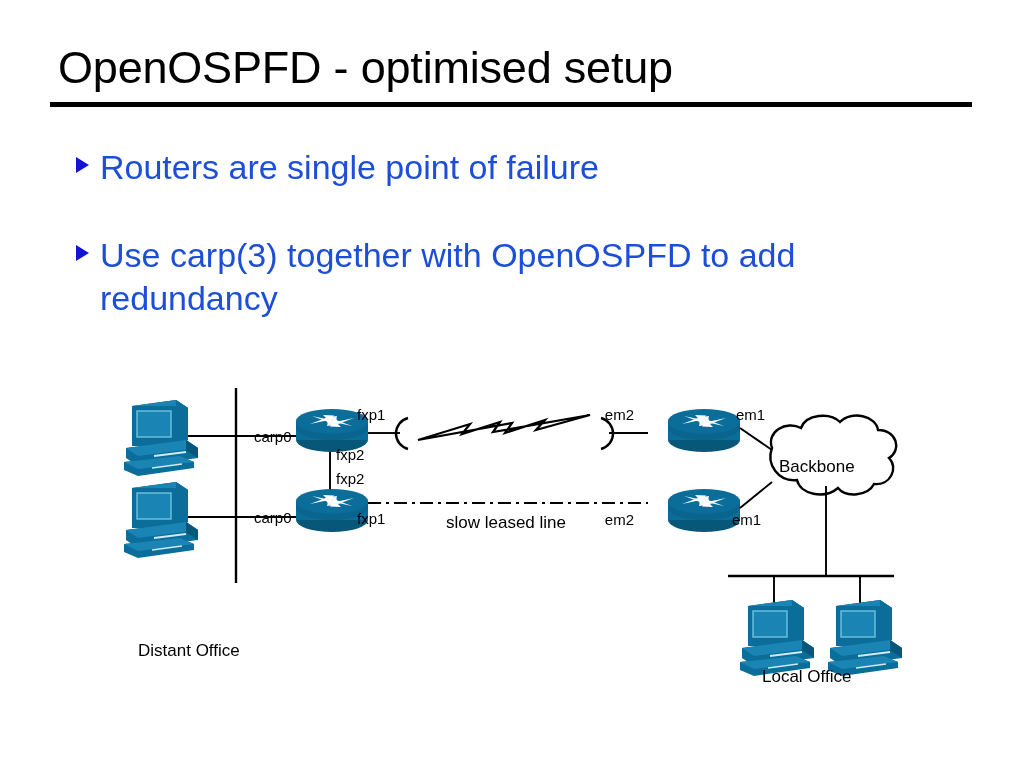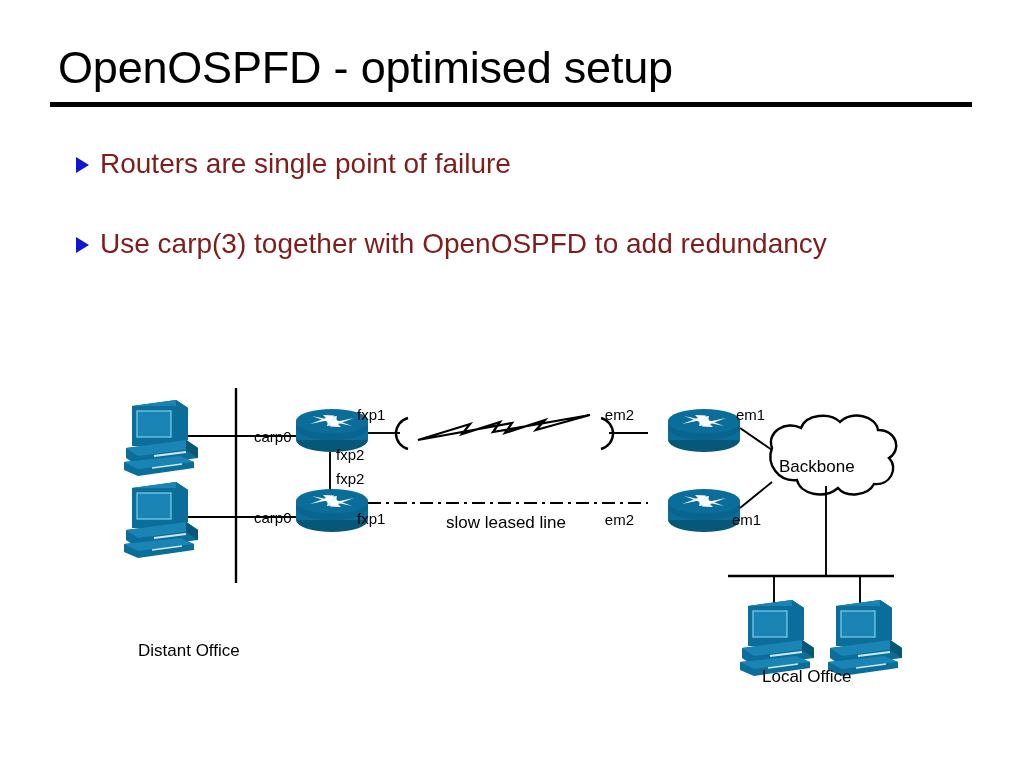--- a/index.html
+++ b/index.html
@@ -60,23 +60,23 @@
     flex: 0 0 auto;
     width: 0;
     height: 0;
     border-top: 8px solid transparent;
     border-bottom: 8px solid transparent;
     border-left: 13px solid #1414d2;
     margin-top: 11px;
     margin-right: 11px;
   }
   .bullet-text {
-    font-size: 28px;
+    font-size: 34px;
     line-height: 1.28;
-    color: #7f1d1d;
+    color: #1d4ed8;
   }
   
   .diagram {
     position: absolute;
     left: 0;
     top: 360px;
     width: 1024px;
     height: 340px;
   }
   .diagram svg {

